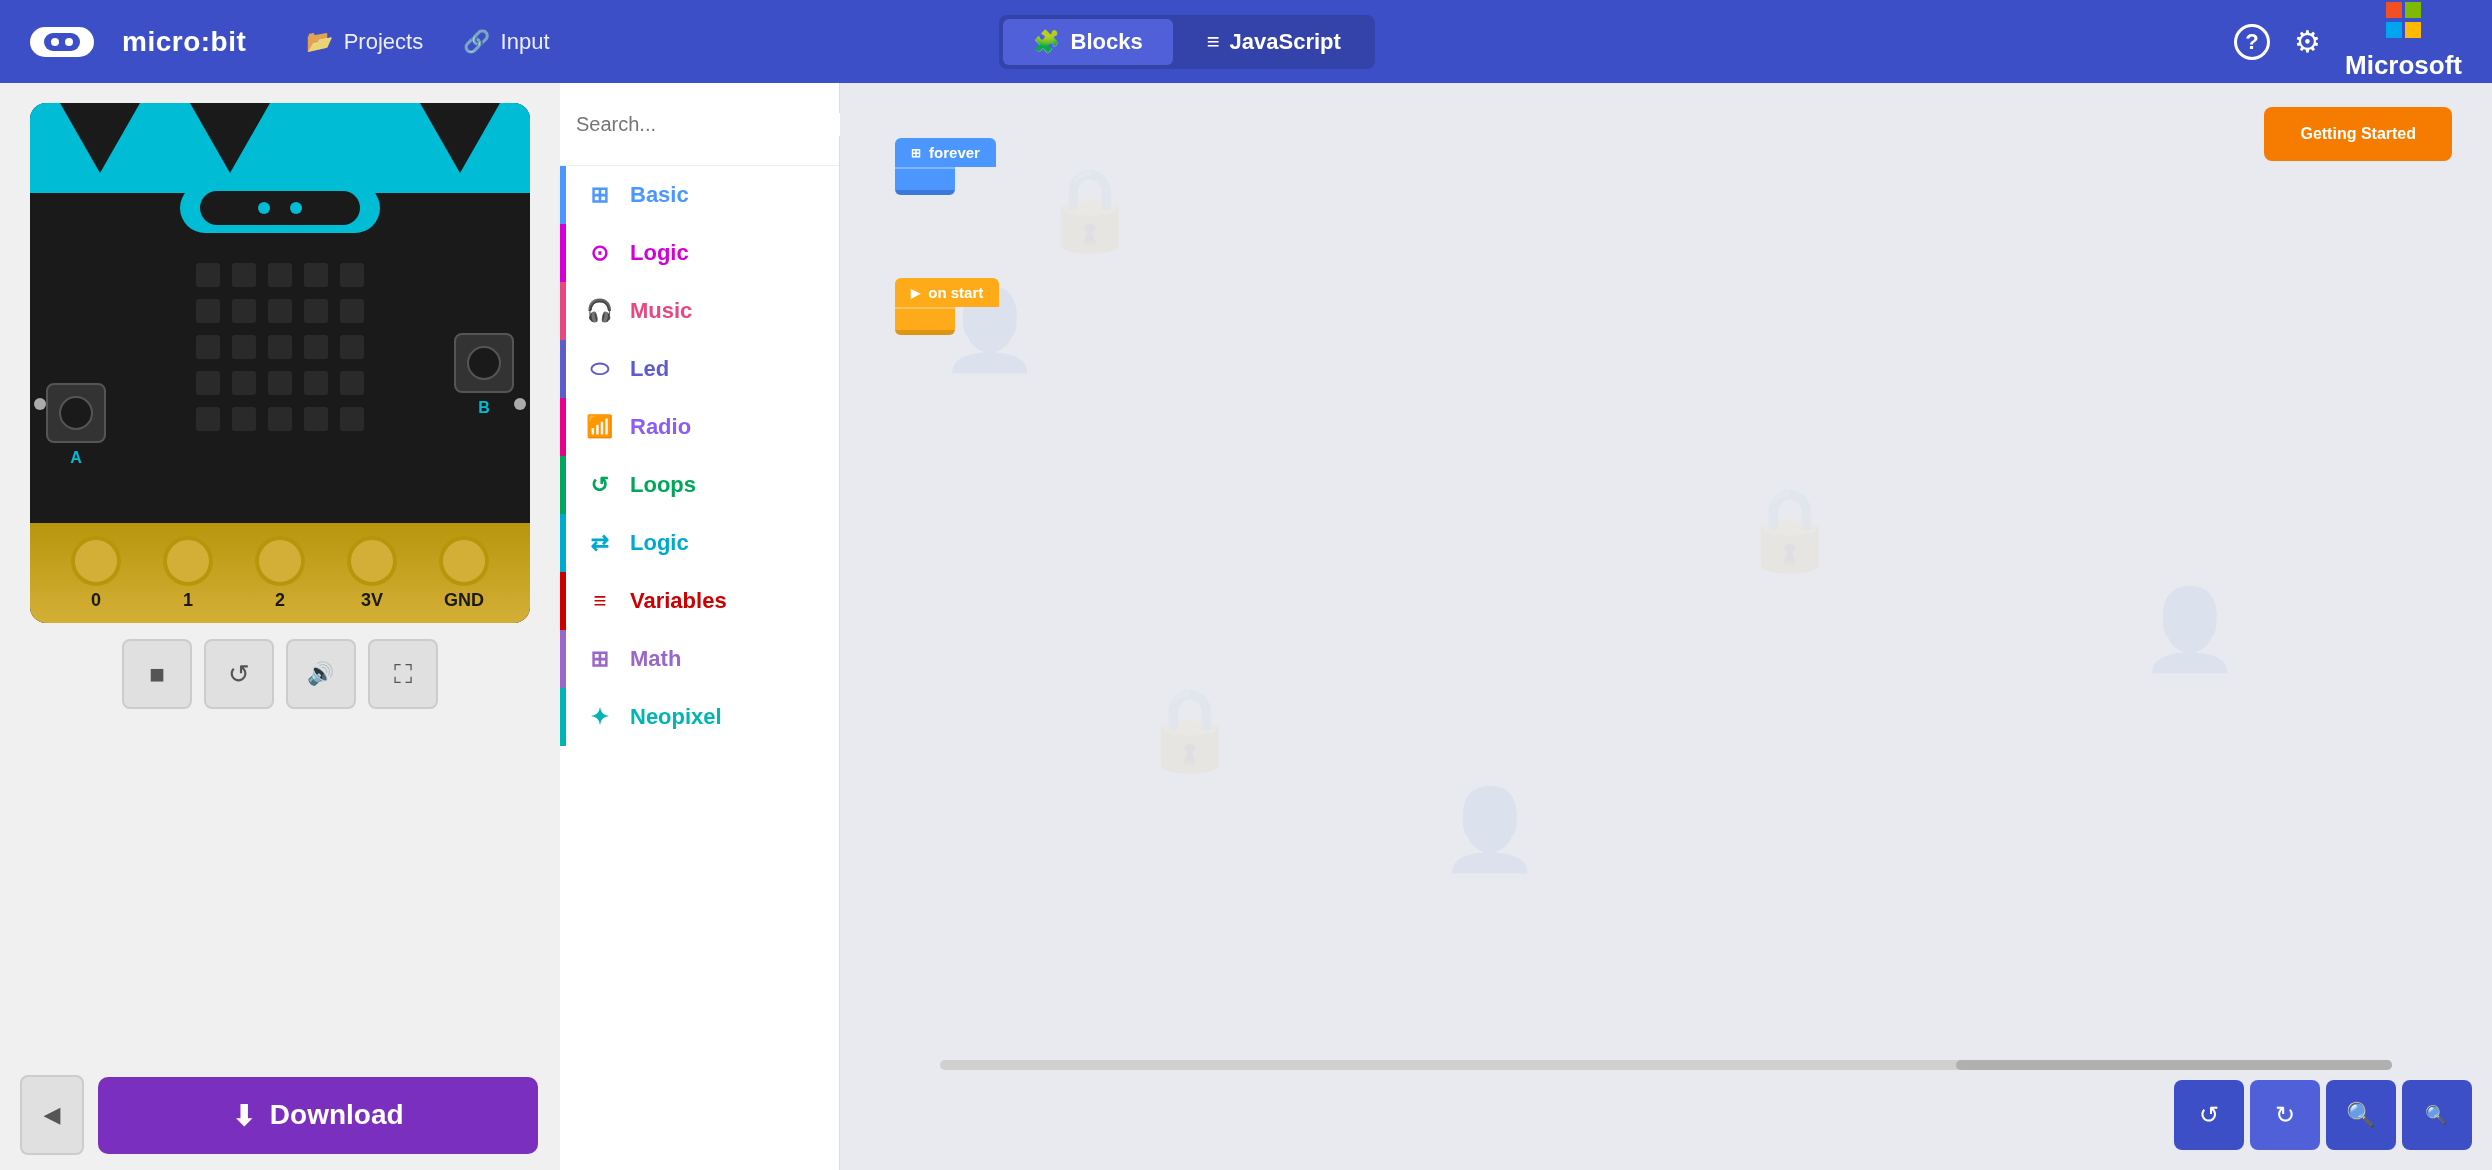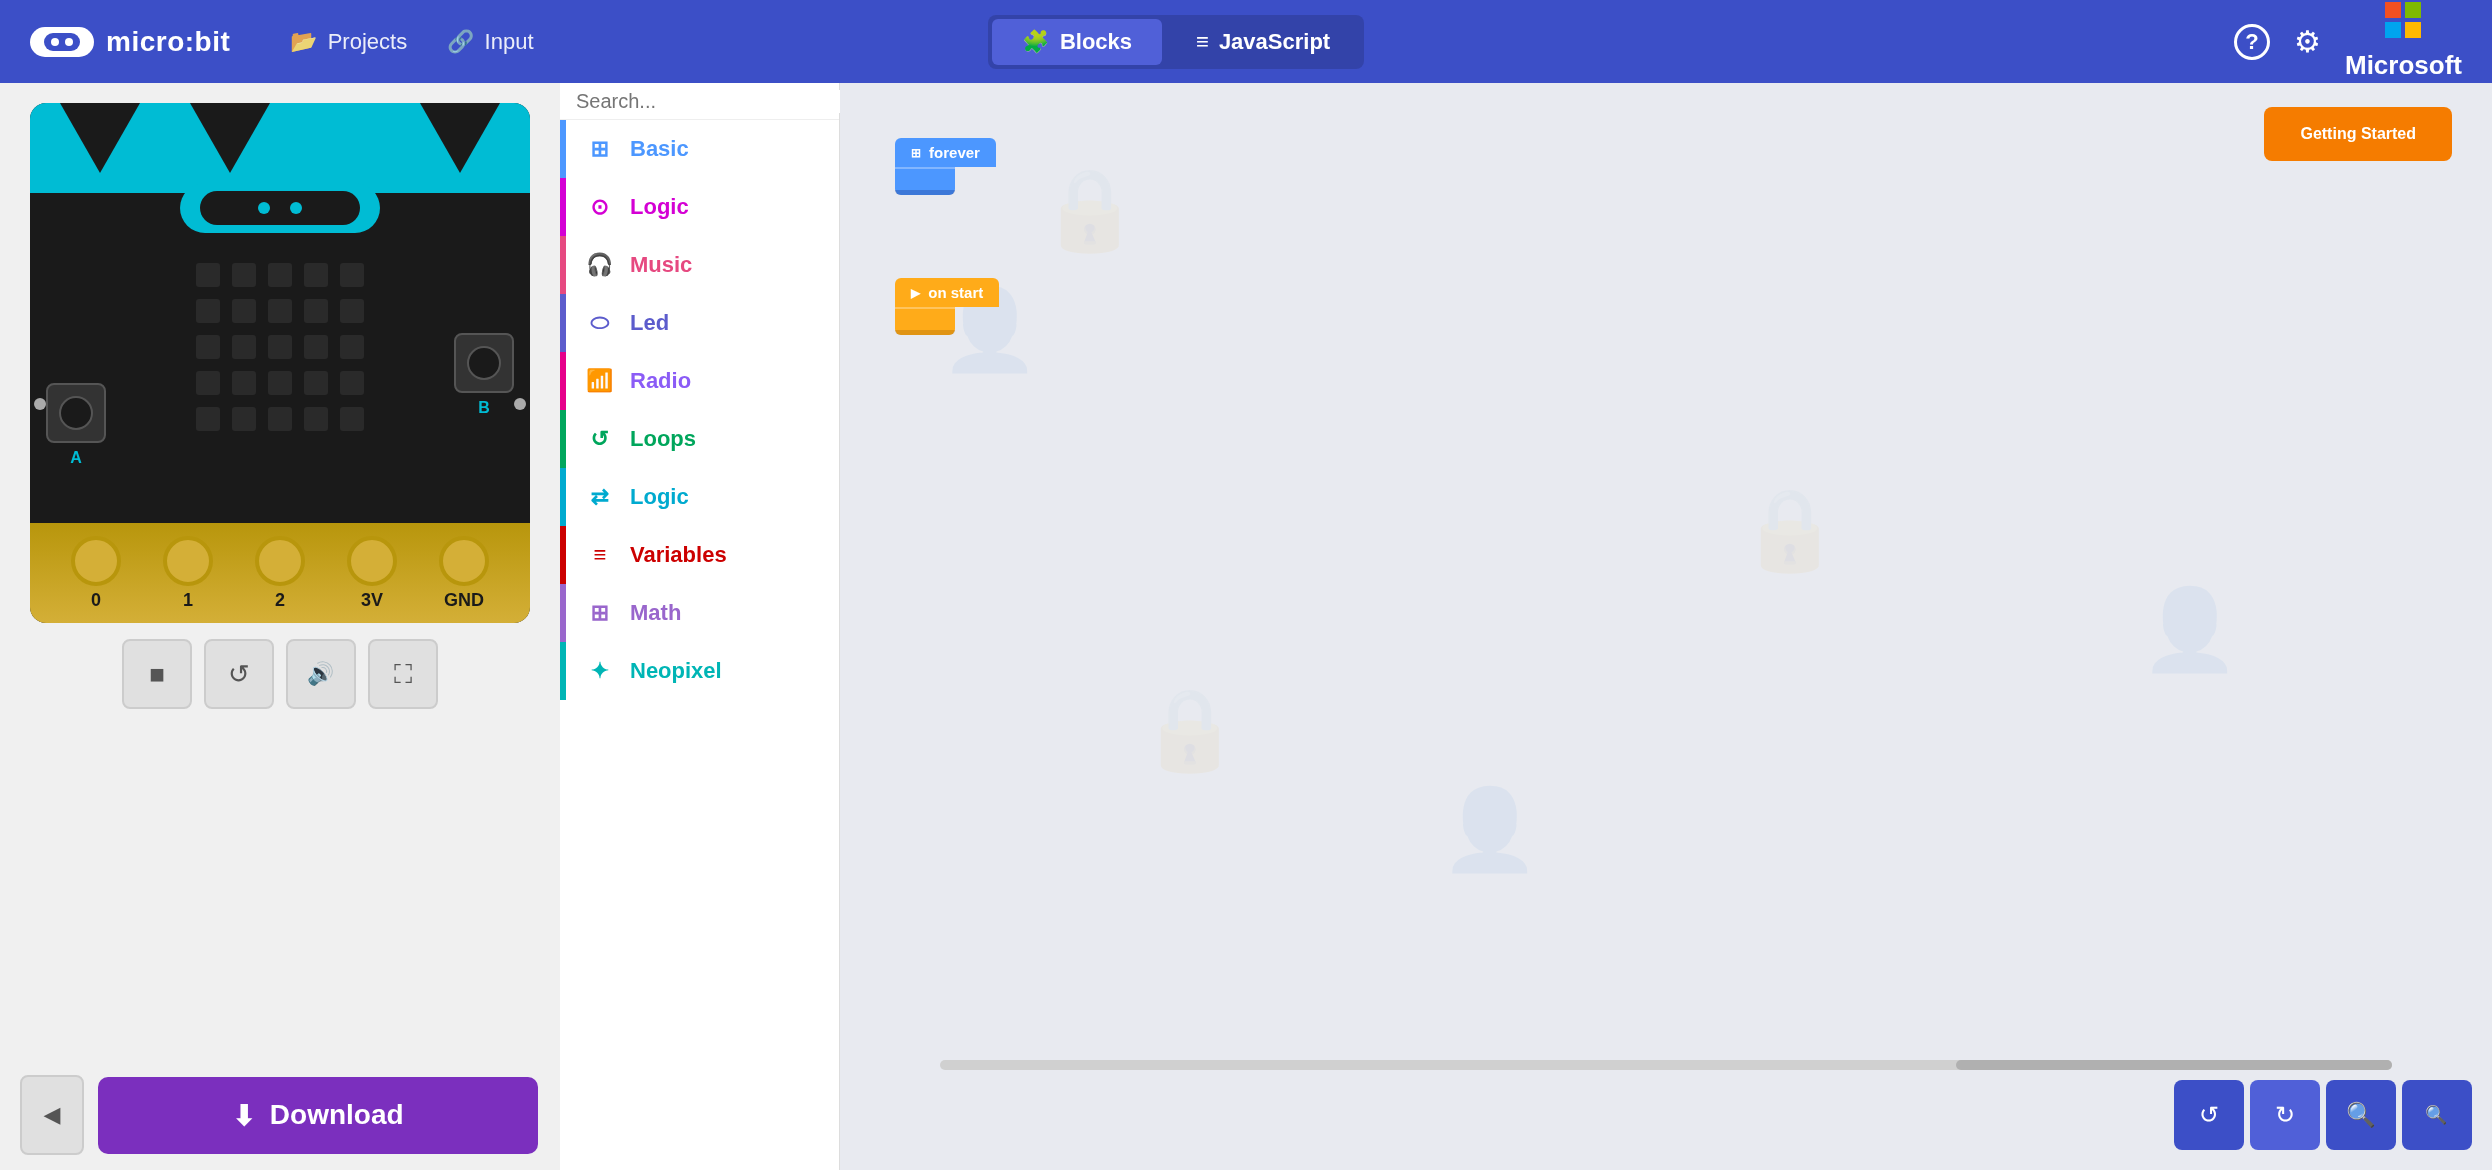--- a/index.html
+++ b/index.html
@@ -11,21 +11,21 @@
       height: 83px;
       display: flex;
       align-items: center;
       padding: 0 30px;
       gap: 40px;
       position: relative;
     }
     .logo-area {
       display: flex;
       align-items: center;
-      gap: 12px;
+      gap: 28px;
       color: white;
     }
     .logo-icon {
       background: white;
       border-radius: 50px;
       padding: 6px 14px;
       display: flex;
       align-items: center;
       gap: 6px;
     }
@@ -369,21 +369,21 @@
     
     .toolbox-panel {
       width: 280px;
       background: white;
       border-right: 1px solid #ddd;
       display: flex;
       flex-direction: column;
       flex-shrink: 0;
     }
     .search-bar {
-      padding: 5px 16px;
+      padding: 28px 16px;
       display: flex;
       align-items: center;
       border-bottom: 1px solid #eee;
       gap: 10px;
     }
     .search-input {
       flex: 1;
       border: none;
       outline: none;
       font-size: 20px;

